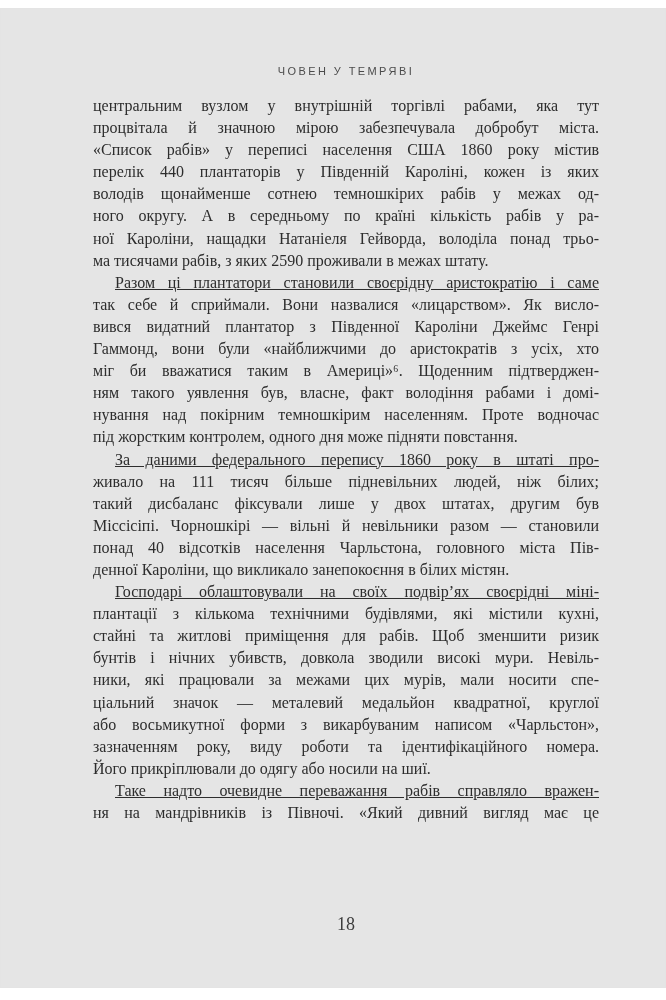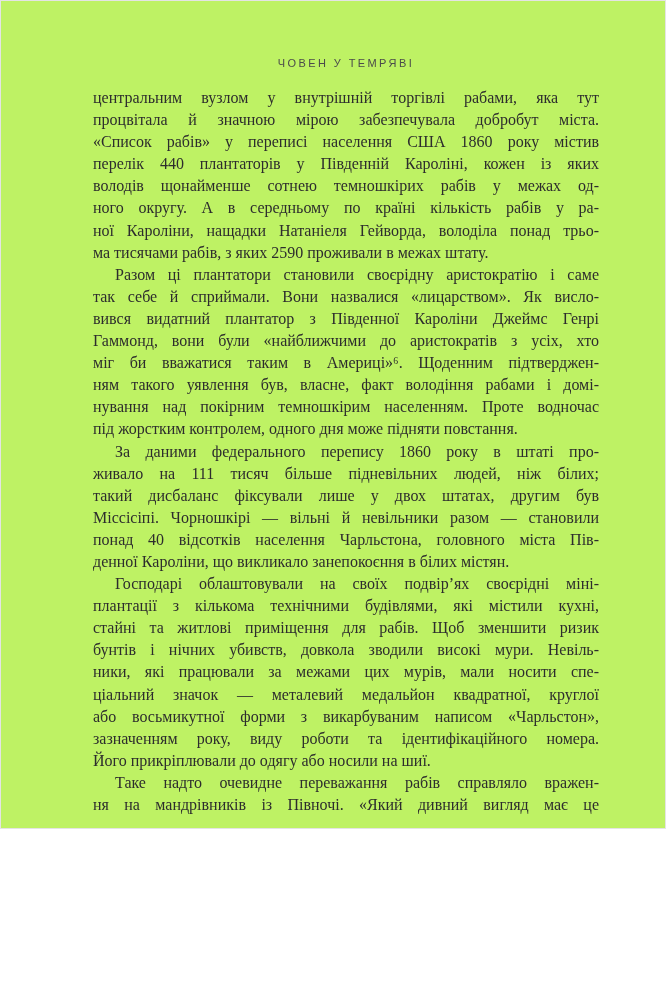--- a/index.html
+++ b/index.html
@@ -3,26 +3,27 @@
 <meta charset="utf-8">
 <style>
   html, body {
     margin: 0;
     padding: 0;
     background: #ffffff;
   }
   .page {
     position: relative;
     width: 666px;
-    height: 829px;
+    height: 980px;
     box-sizing: border-box;
-    background: #bef264;
+    background: #e5e5e5;
     border: 1px solid #e4e4e4;
     font-family: "Liberation Serif", "DejaVu Serif", serif;
     overflow: hidden;
+    margin-top: 8px;
   }
   .running-header {
     position: absolute;
     top: 56px;
     left: 92px;
     width: 506px;
     text-align: center;
     font-family: "Liberation Sans", sans-serif;
     font-size: 11px;
     font-weight: 400;
@@ -38,21 +39,21 @@
     color: #2d2d2d;
     font-size: 16px;
     line-height: 22.1px;
   }
   .paragraph { margin: 0; }
   .line {
     text-align: justify;
     text-align-last: justify;
     white-space: normal;
   }
-  .line.indent { text-indent: 22px; }
+  .line.indent { text-indent: 22px; text-decoration: underline; }
   .line.para-end { text-align-last: left; }
   .page-number {
     position: absolute;
     top: 905px;
     left: 92px;
     width: 506px;
     text-align: center;
     font-size: 18px;
     color: #3c3c3c;
   }

